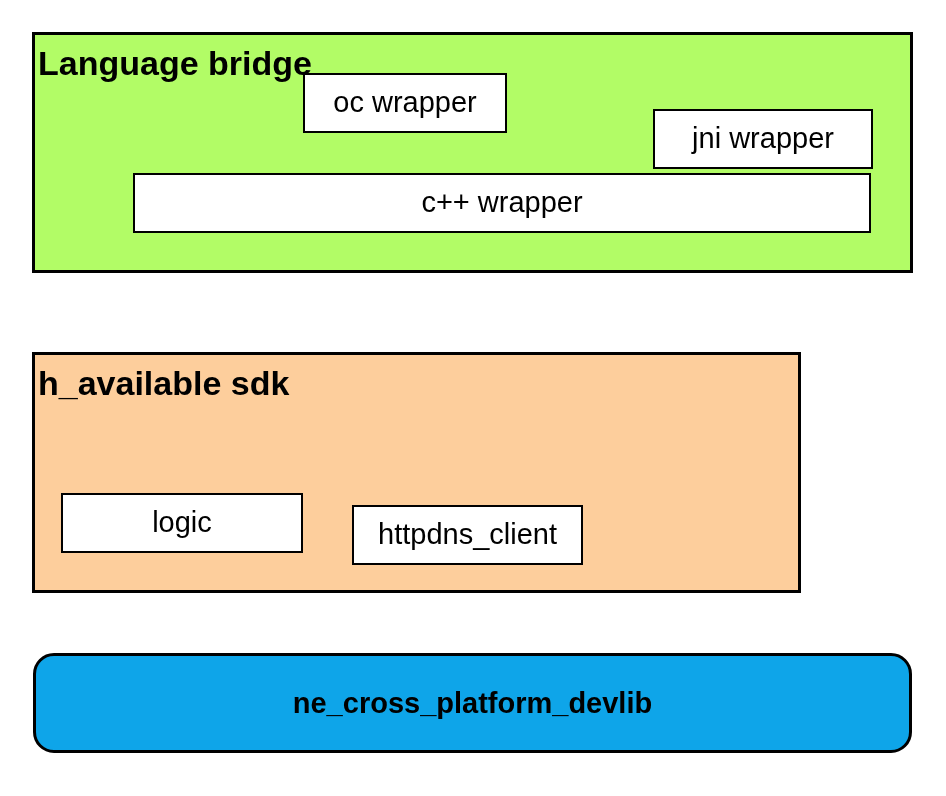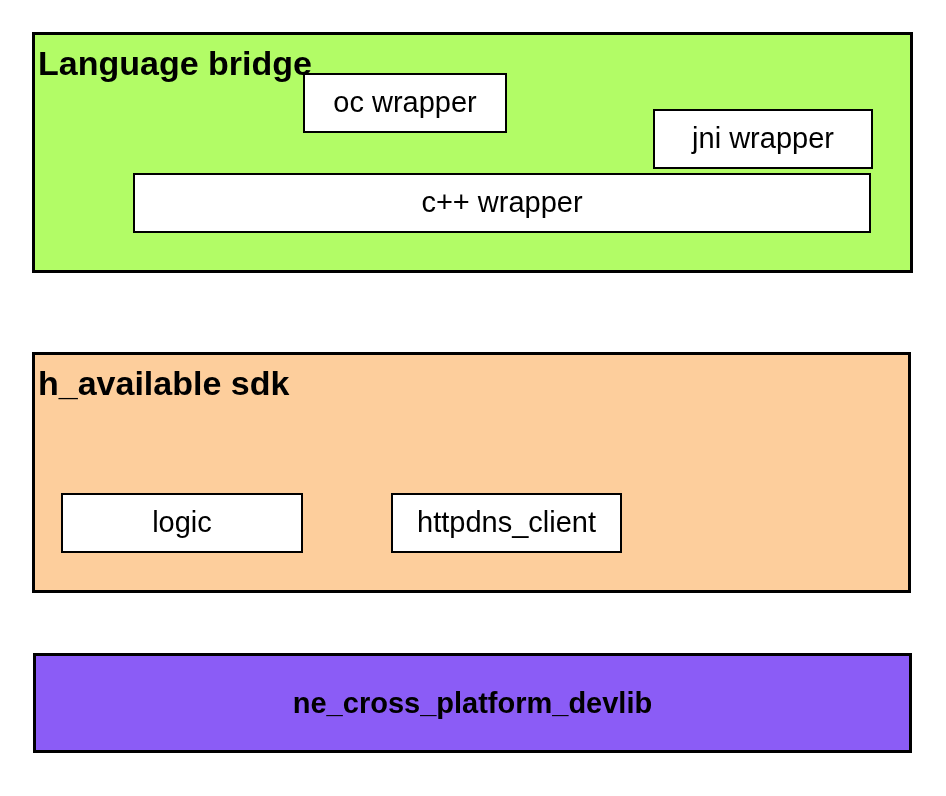--- a/index.html
+++ b/index.html
@@ -23,21 +23,21 @@
   }
   .block-bridge {
     left: 32px;
     top: 32px;
     width: 881px;
     height: 241px;
   }
   .block-sdk {
     left: 32px;
     top: 352px;
-    width: 879px;
+    width: 769px;
     height: 241px;
     padding-left: 22px;
   }
   .block-devlib {
     left: 33px;
     top: 653px;
     width: 879px;
     height: 100px;
     display: flex;
     align-items: center;
@@ -65,21 +65,21 @@
     line-height: 1.15;
     white-space: nowrap;
   }
   
   .node-oc      { left: 268px; top: 38px;  width: 204px; height: 60px; }
   .node-jni     { left: 618px; top: 38px;  width: 220px; height: 60px; margin-top: 36px; }
   .node-cpp     { left: 98px;  top: 138px; width: 738px; height: 60px; text-align: center; }
   
   .node-cif     { left: 238px; top: 18px;  width: 620px; height: 60px; }
   .node-logic   { left: 26px;  top: 138px; width: 242px; height: 60px; }
-  .node-httpdns { left: 317px; top: 138px; width: 231px; height: 60px; margin-left: 39px; }
+  .node-httpdns { left: 317px; top: 150px; width: 231px; height: 60px; }
   .node-http    { left: 598px; top: 138px; width: 242px; height: 60px; }
   .devlib-label {
     font-size: 29px;
     font-weight: bold;
     white-space: nowrap;
   }
 </style>
 </head>
 <body>
 
@@ -91,17 +91,17 @@
     <div class="node node-jni">jni wrapper</div>
     <div class="node node-cpp">c++ wrapper</div>
   </section>
 
   <section class="block block-sdk" style="background-color: rgb(253, 206, 156);">
     <div class="block-label">h_available sdk</div>
     <div class="node node-logic">logic</div>
     <div class="node node-httpdns">httpdns_client</div>
   </section>
 
-  <section class="block block-devlib" style="background-color: #8b5cf6;">
+  <section class="block block-devlib" style="background-color: #0ea5e9; border-radius: 21px;">
     <div class="devlib-label">ne_cross_platform_devlib</div>
   </section>
 
 </div>
 
 </body></html>

